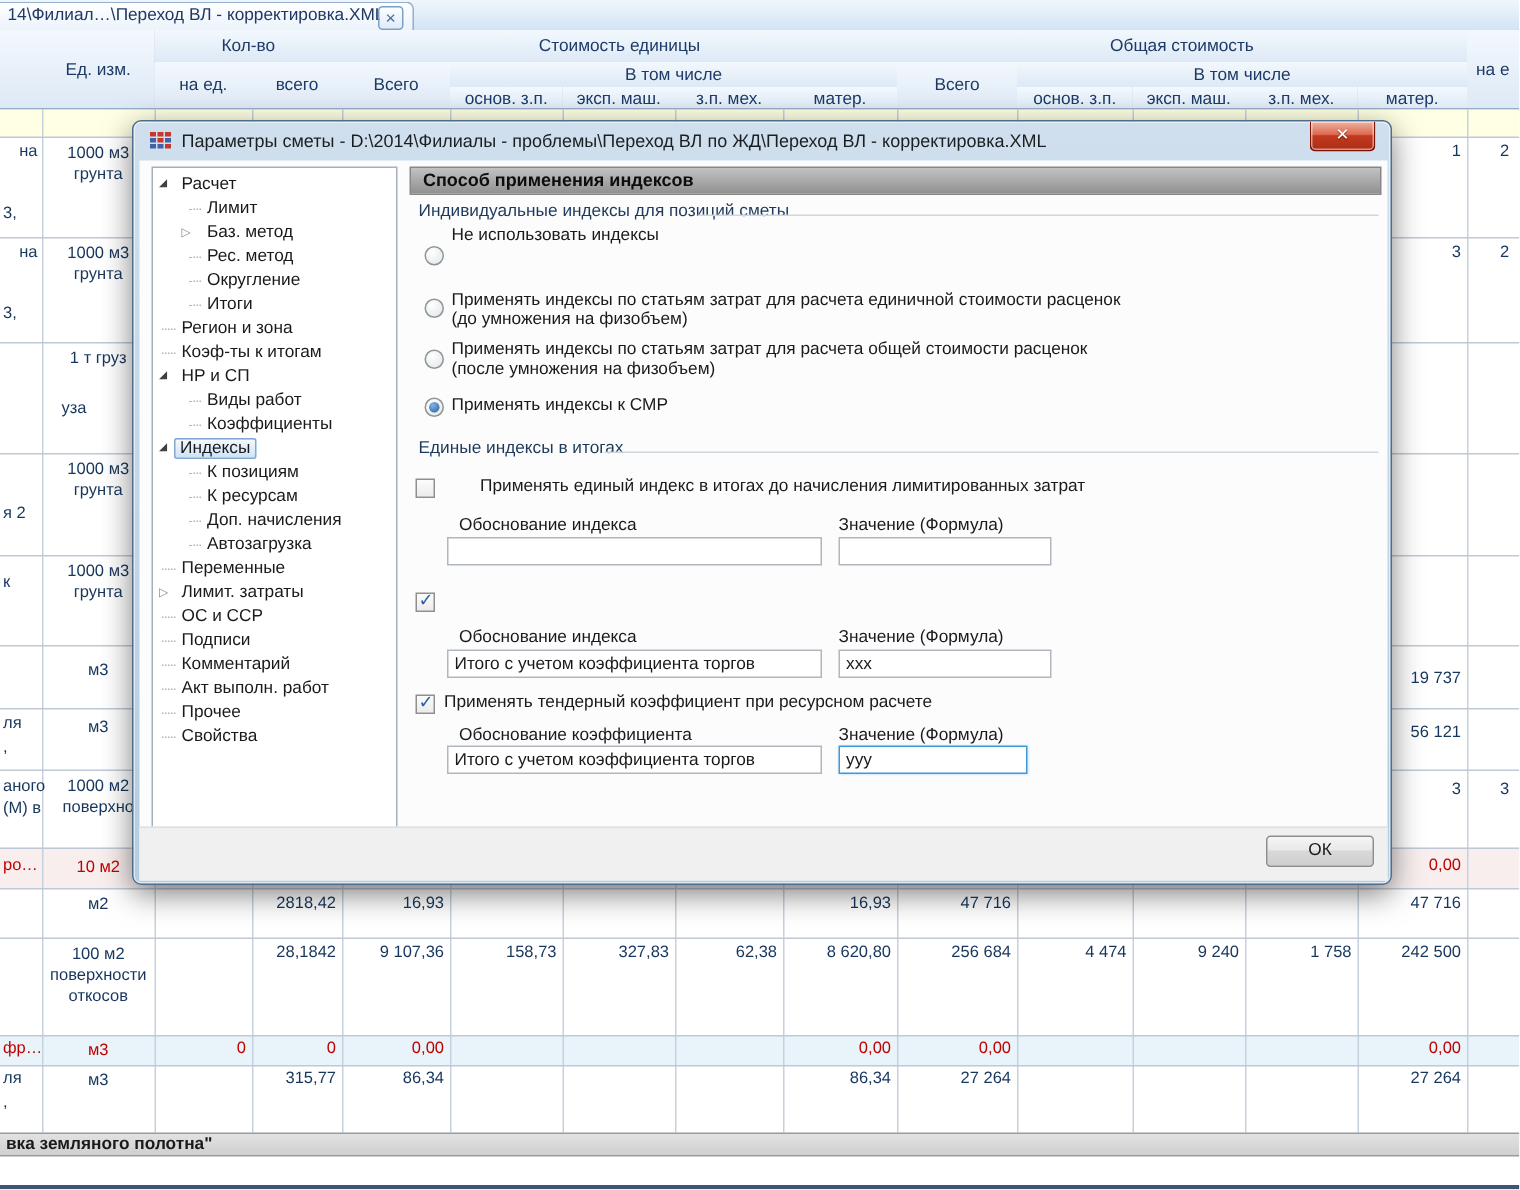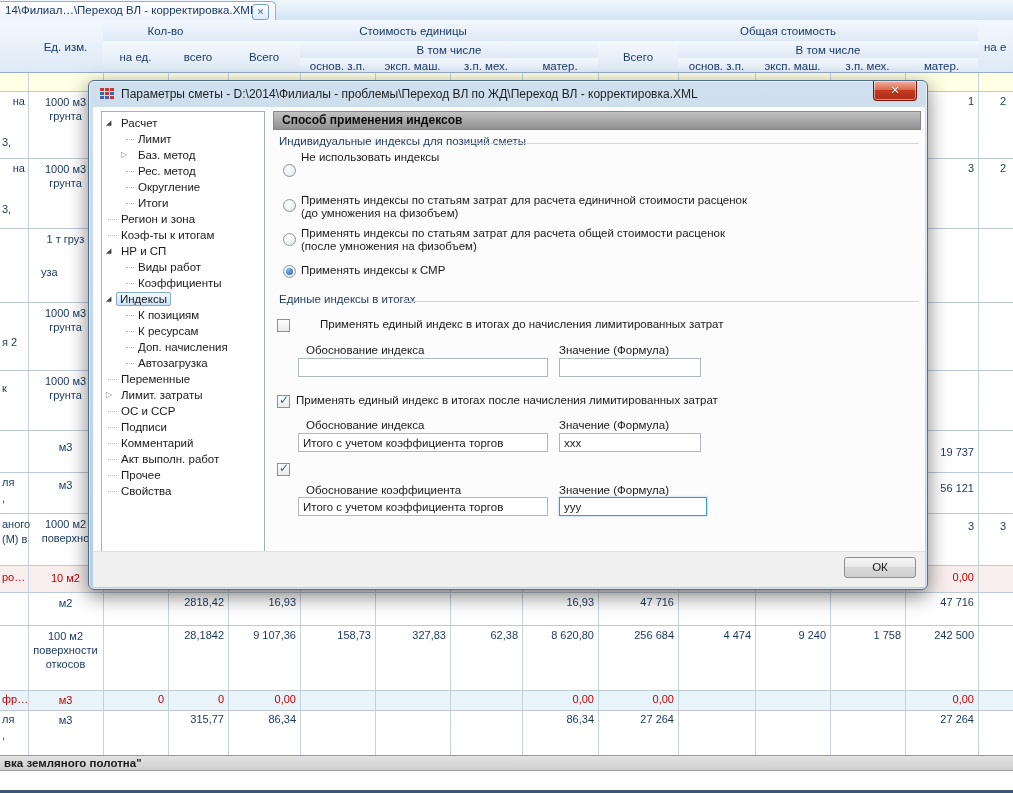--- a/index.html
+++ b/index.html
@@ -325,32 +325,32 @@
       <span class="chk" style="left:184px;top:212px;"></span>
       <span class="opt-label" style="left:203px;top:211px;margin-left:24px;">Применять единый индекс в итогах до начисления лимитированных затрат</span>
       <span class="fld-label" style="left:213px;top:237px;">Обоснование индекса</span>
       <span class="fld-label" style="left:466px;top:237px;">Значение (Формула)</span>
       <input class="txt" style="left: 205px; top: 251px; width: 250px;" value="">
       <input class="txt" style="left: 466px; top: 251px; width: 142px;" value="">
 
       <span class="chk" style="left:184px;top:288px;">
           <span class="mark">✓</span>
         </span>
-      <span class="opt-label" style="left:203px;top:287px;">Применять единый индекс в итогах после начисления лимитированных затрат</span>
       <span class="fld-label" style="left:213px;top:312px;">Обоснование индекса</span>
       <span class="fld-label" style="left:466px;top:312px;">Значение (Формула)</span>
       <input class="txt" style="left: 205px; top: 326px; width: 250px;" value="Итого с учетом коэффициента торгов">
       <input class="txt" style="left: 466px; top: 326px; width: 142px;" value="xxx">
 
       <span class="chk" style="left:184px;top:356px;">
           <span class="mark">✓</span>
         </span>
+      <span class="opt-label" style="left:203px;top:355px;">Применять тендерный коэффициент при ресурсном расчете</span>
       <span class="fld-label" style="left:213px;top:377px;">Обоснование коэффициента</span>
       <span class="fld-label" style="left:466px;top:377px;">Значение (Формула)</span>
       <input class="txt" style="left: 205px; top: 390px; width: 250px;" value="Итого с учетом коэффициента торгов">
-      <input class="txt focus" style="left: 466px; top: 390px; width: 148px;" value="yyy">
+      <input class="txt focus" style="left: 466px; top: 390px; width: 126px;" value="yyy">
 
       <div class="dlg-footer"></div>
       <div class="ok-btn">ОК</div>
     </div>
   </div>
 
 </div>
 
 </body></html>

